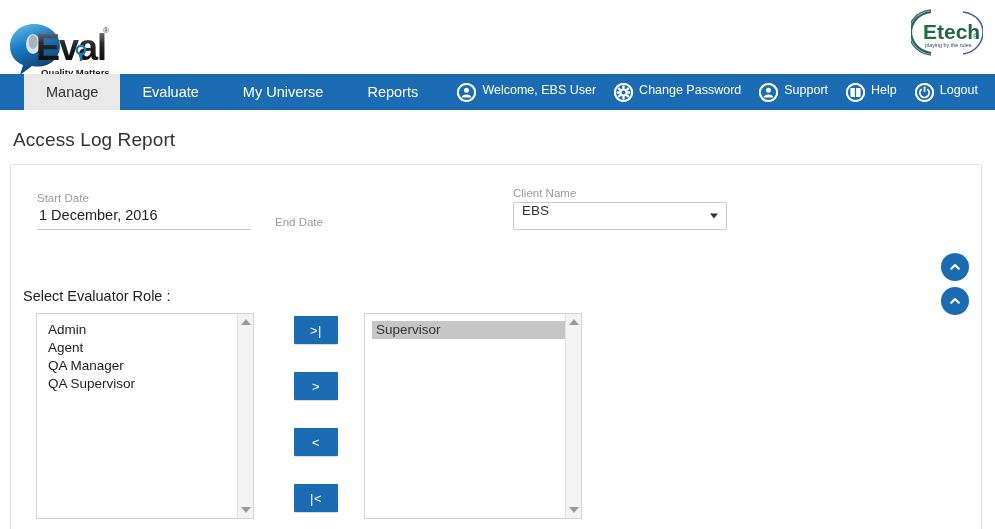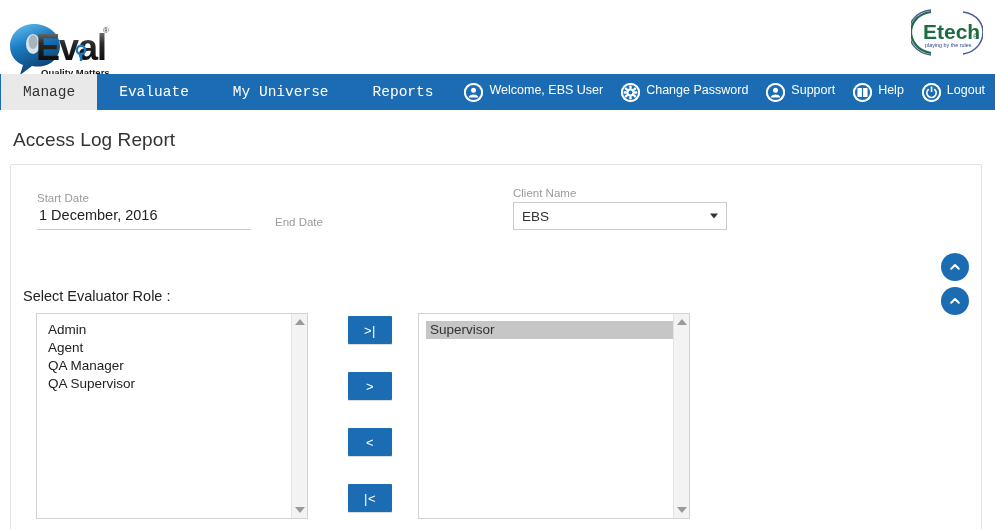--- a/index.html
+++ b/index.html
@@ -29,21 +29,21 @@
   }
 
   
   .navbar {
     position: relative;
     height: 36px;
     background: #1c6cb3;
     display: flex;
     align-items: stretch;
   }
-  .nav-left { display: flex; align-items: stretch; padding-left: 1px; font-family: Liberation Mono, monospace; }
+  .nav-left { display: flex; align-items: stretch; padding-left: 24px; }
   .nav-tab {
     display: flex; align-items: center; justify-content: center;
     padding: 0 22px;
     color: #ffffff;
     font-size: 14.5px;
     cursor: pointer;
     white-space: nowrap;
   }
   .nav-tab.active {
     background: #e9e9e9;
@@ -125,21 +125,21 @@
     display: block;
     margin-bottom: 3px;
   }
   .select-box {
     position: relative;
     width: 214px;
     height: 28px;
     border: 1px solid #cccccc;
     background: #ffffff;
     display: flex;
-    align-items: center;
+    align-items: flex-start;
     cursor: pointer;
   }
   .select-box .sel-val {
     font-size: 13.5px;
     color: #333333;
     padding-left: 8px;
   }
   .select-caret {
     position: absolute;
     right: 8px; top: 50%;
@@ -157,21 +157,21 @@
     padding: 58px 0 9px 12px;
   }
   .dual {
     display: flex;
     align-items: flex-start;
     padding-left: 25px;
     gap: 0;
   }
   .listbox {
     position: relative;
-    width: 272px;
+    width: 218px;
     height: 206px;
     border: 1px solid #d3d3d3;
     background: #ffffff;
     overflow: hidden;
   }
   .list-inner {
     position: absolute;
     left: 0; top: 0; right: 16px; bottom: 0;
     padding: 7px 0 0 7px;
     overflow: hidden;

